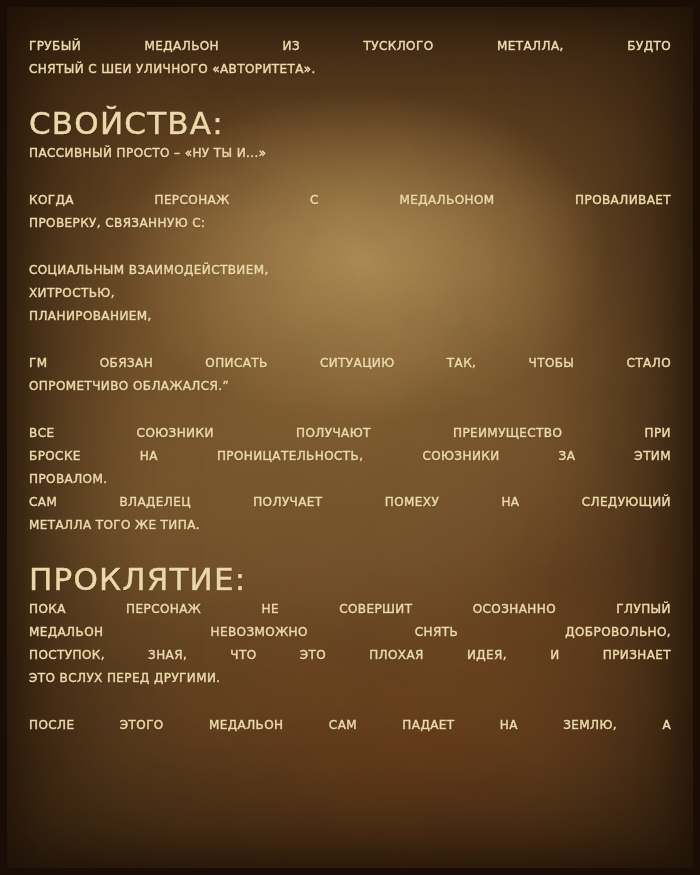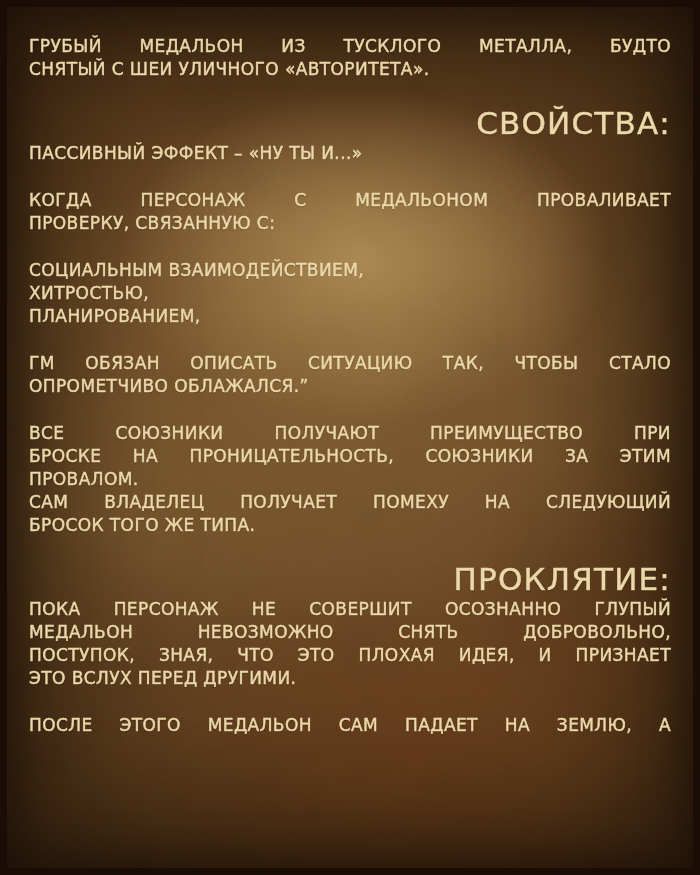--- a/index.html
+++ b/index.html
@@ -38,31 +38,31 @@
   .texture .clouds{mix-blend-mode:multiply;opacity:.14;}
   .content{
     position:relative;z-index:2;
     box-sizing:border-box;
     padding:28px 22px 0 22px;
     color:var(--text-color);
     -webkit-text-stroke:0.45px var(--text-color);
     text-shadow:0 1px 1px rgba(30,16,5,0.35);
   }
   .line{
-    font-size:17px;line-height:23px;letter-spacing:0.4px;
+    font-size:12px;line-height:23px;letter-spacing:0.4px;
     white-space:normal;text-align:left;
   }
   .line.j{
     text-align:justify;
     text-align-last:justify;
     -moz-text-align-last:justify;
   }
   .heading{
     font-size:31px;line-height:38px;letter-spacing:1.2px;
-    text-align:right;margin-top:23px;
+    text-align:left;margin-top:23px;
   }
   .gap{height:24px;}
 </style>
 </head>
 <body>
 
 <div class="card">
 
   <svg class="texture" width="700" height="875" xmlns="http://www.w3.org/2000/svg" aria-hidden="true">
     <filter id="grain">
@@ -74,37 +74,37 @@
       <feColorMatrix type="saturate" values="0"></feColorMatrix>
     </filter>
     <rect class="clouds" width="100%" height="100%" filter="url(#clouds)"></rect>
     <rect class="grain" width="100%" height="100%" filter="url(#grain)"></rect>
   </svg>
 
   <div class="content">
       <div class="line j">ГРУБЫЙ МЕДАЛЬОН ИЗ ТУСКЛОГО МЕТАЛЛА, БУДТО</div>
       <div class="line">СНЯТЫЙ С ШЕИ УЛИЧНОГО «АВТОРИТЕТА».</div>
       <div class="heading">СВОЙСТВА:</div>
-      <div class="line">ПАССИВНЫЙ ЭФФЕКТ – «НУ ТЫ И...»</div>
+      <div class="line">ПАССИВНЫЙ ПРОСТО – «НУ ТЫ И...»</div>
       <div class="gap"></div>
       <div class="line j">КОГДА ПЕРСОНАЖ С МЕДАЛЬОНОМ ПРОВАЛИВАЕТ</div>
       <div class="line">ПРОВЕРКУ, СВЯЗАННУЮ С:</div>
       <div class="gap"></div>
       <div class="line">СОЦИАЛЬНЫМ ВЗАИМОДЕЙСТВИЕМ,</div>
       <div class="line">ХИТРОСТЬЮ,</div>
       <div class="line">ПЛАНИРОВАНИЕМ,</div>
       <div class="gap"></div>
       <div class="line j">ГМ ОБЯЗАН ОПИСАТЬ СИТУАЦИЮ ТАК, ЧТОБЫ СТАЛО</div>
       <div class="line">ОПРОМЕТЧИВО ОБЛАЖАЛСЯ.”</div>
       <div class="gap"></div>
       <div class="line j">ВСЕ СОЮЗНИКИ ПОЛУЧАЮТ ПРЕИМУЩЕСТВО ПРИ</div>
       <div class="line j">БРОСКЕ НА ПРОНИЦАТЕЛЬНОСТЬ, СОЮЗНИКИ ЗА ЭТИМ</div>
       <div class="line">ПРОВАЛОМ.</div>
       <div class="line j">САМ ВЛАДЕЛЕЦ ПОЛУЧАЕТ ПОМЕХУ НА СЛЕДУЮЩИЙ</div>
-      <div class="line">БРОСОК ТОГО ЖЕ ТИПА.</div>
+      <div class="line">МЕТАЛЛА ТОГО ЖЕ ТИПА.</div>
       <div class="heading">ПРОКЛЯТИЕ:</div>
       <div class="line j">ПОКА ПЕРСОНАЖ НЕ СОВЕРШИТ ОСОЗНАННО ГЛУПЫЙ</div>
       <div class="line j">МЕДАЛЬОН НЕВОЗМОЖНО СНЯТЬ ДОБРОВОЛЬНО,</div>
       <div class="line j">ПОСТУПОК, ЗНАЯ, ЧТО ЭТО ПЛОХАЯ ИДЕЯ, И ПРИЗНАЕТ</div>
       <div class="line">ЭТО ВСЛУХ ПЕРЕД ДРУГИМИ.</div>
       <div class="gap"></div>
       <div class="line j">ПОСЛЕ ЭТОГО МЕДАЛЬОН САМ ПАДАЕТ НА ЗЕМЛЮ, А</div>
     </div>
 
 </div>

